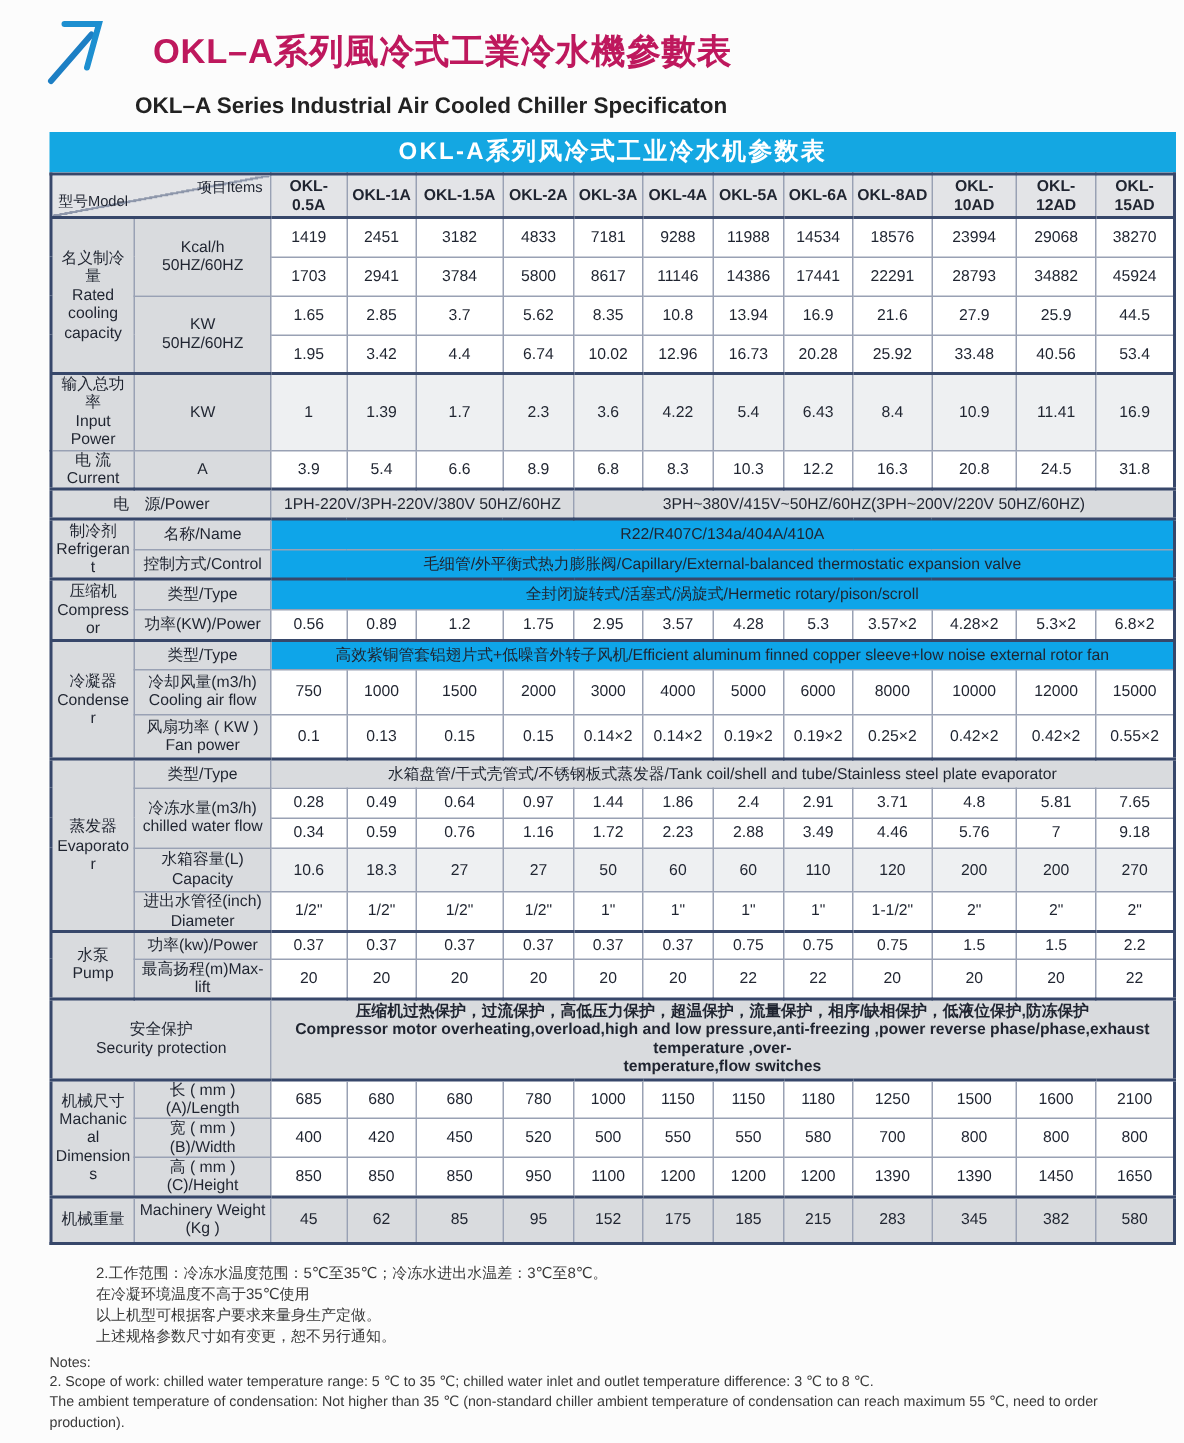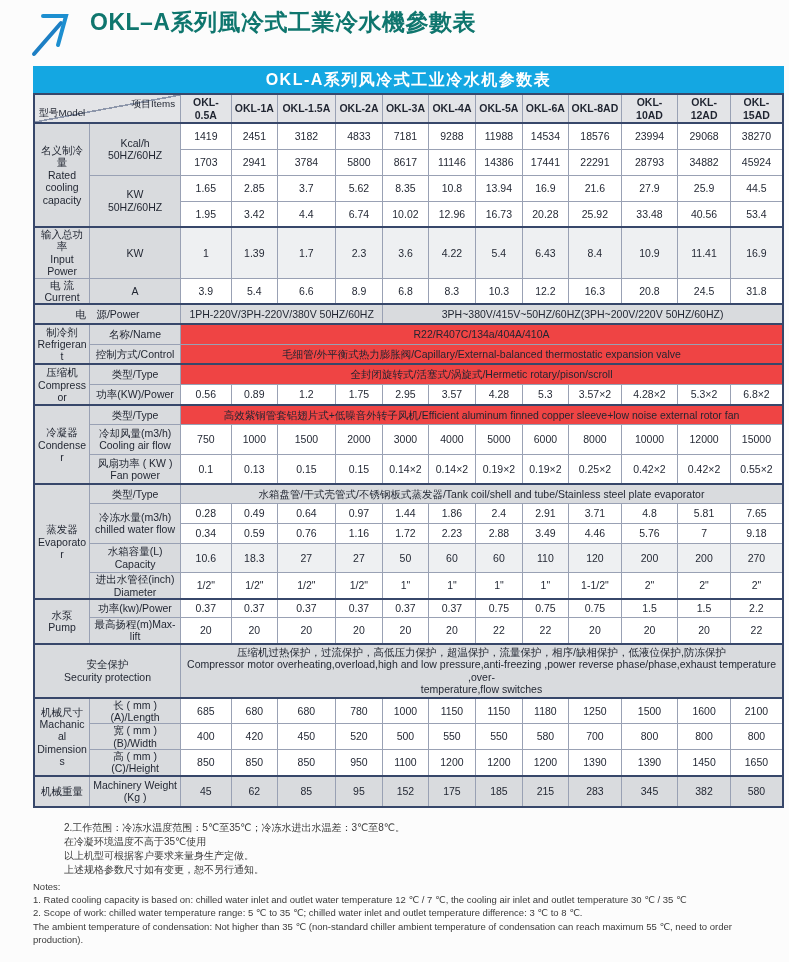--- a/index.html
+++ b/index.html
@@ -3,42 +3,42 @@
 <meta charset="utf-8">
 <style>
   html,body{margin:0;padding:0;}
   body{
     width:789px;height:962px;overflow:hidden;background:#fcfcfc;
     font-family:"Liberation Sans","DejaVu Sans",sans-serif;color:#1f2430;
     -webkit-font-smoothing:antialiased;
   }
   .header{display:flex;align-items:flex-start;padding:7px 0 0 30px;}
   .logo{width:48px;height:48px;margin:2px 12px 0 0;flex:0 0 auto;}
-  .titles h1{margin:0;font-size:23px;font-weight:700;letter-spacing:.5px;color:#0f766e;}
+  .titles h1{margin:12px;font-size:23px;font-weight:700;letter-spacing:.5px;color:#be185d;}
   .titles .subtitle{margin-top:1px;font-size:15px;font-weight:600;color:#222;}
   .banner{
     margin:9px 0 0 33px;width:751px;height:27px;line-height:27px;box-sizing:border-box;
     text-align:center;color:#fff;font-size:16px;font-weight:700;letter-spacing:1.5px;
   }
   table.spec{
     margin:0 0 0 33px;width:751px;border-collapse:collapse;table-layout:fixed;
     border:2px solid #37476a;background:#fff;
   }
   table.spec td{
     border:1px solid #99a1b4;text-align:center;vertical-align:middle;
     padding:0 2px;line-height:1.18;font-size:10.5px;word-wrap:break-word;
   }
   td.gl{background:#d9dbde;font-size:10.5px;line-height:1.3;}
   td.il{background:#d9dbde;font-size:9.8px;line-height:1.22;}
   td.mh{background:#e3e4e7;font-weight:600;font-size:10.3px;}
   td.v{background:#ffffff;}
-  td.vs{background:#ef4444;font-size:10px;}
+  td.vs{background:#0ea5e9;font-size:10px;}
   tr.tint td.v{background:#eef0f2;}
   tr.gray td.v,tr.gray td.vs,tr.gray td.vl{background:#d9dbde;}
-  td.vl{text-align:left;padding:3px 7px;line-height:1.55;font-size:9.8px;}
+  td.vl{text-align:left;padding:3px 7px;line-height:1.55;font-size:9.8px;font-weight:bold;}
   tr.sec td{border-top:2px solid #37476a;}
   td.diag{
     position:relative;background-color:#e3e4e7;padding:0;
     background-image:linear-gradient(to bottom right,
       transparent calc(50% - .8px),#8d96aa calc(50% - .8px),
       #8d96aa calc(50% + .8px),transparent calc(50% + .8px));
   }
   td.diag .d1{position:absolute;left:4px;bottom:3px;font-size:9.8px;}
   td.diag .d2{position:absolute;right:5px;top:3px;font-size:9.8px;}
   .notes{margin:13px 0 0 33px;width:748px;color:#3a3a3a;}
@@ -49,20 +49,21 @@
 </head>
 <body>
 
 <div class="header">
   <svg class="logo" viewBox="0 0 48 48" aria-hidden="true">
     <path d="M4 45 L31 14" fill="none" stroke="#1d7fc4" stroke-width="4" stroke-linecap="round"></path>
     <path d="M13 7 H36 L28 36" fill="none" stroke="#1d8fd0" stroke-width="4" stroke-linecap="round" stroke-linejoin="miter"></path>
   </svg>
   <div class="titles">
     <h1>OKL–A系列風冷式工業冷水機參數表</h1>
+    <div class="subtitle">OKL–A Series Industrial Air Cooled Chiller Specificaton</div>
   </div>
 </div>
 
 <div class="banner" style="background: rgb(20, 167, 226);">OKL-A系列风冷式工业冷水机参数表</div>
 
 <table class="spec">
   <colgroup>
       <col style="width: 55px;">
       <col style="width: 90px;">
       <col style="width: 50px;">
@@ -422,16 +423,15 @@
 </table>
 
 <div class="notes zh">
     <div class="note-line" style="padding-left: 31px;">2.工作范围：冷冻水温度范围：5℃至35℃；冷冻水进出水温差：3℃至8℃。</div>
     <div class="note-line" style="padding-left: 31px;">在冷凝环境温度不高于35℃使用</div>
     <div class="note-line" style="padding-left: 31px;">以上机型可根据客户要求来量身生产定做。</div>
     <div class="note-line" style="padding-left: 31px;">上述规格参数尺寸如有变更，恕不另行通知。</div>
   </div>
 <div class="notes en">
     <div class="note-line" style="padding-left: 0px;">Notes:</div>
-    <div class="note-line" style="padding-left: 0px;">1. Rated cooling capacity is based on: chilled water inlet and outlet water temperature 12 ℃ / 7 ℃, the cooling air inlet and outlet temperature 30 ℃ / 35 ℃</div>
     <div class="note-line" style="padding-left: 0px;">2. Scope of work: chilled water temperature range: 5 ℃ to 35 ℃; chilled water inlet and outlet temperature difference: 3 ℃ to 8 ℃.</div>
     <div class="note-line" style="padding-left: 0px;">The ambient temperature of condensation: Not higher than 35 ℃ (non-standard chiller ambient temperature of condensation can reach maximum 55 ℃, need to order production).</div>
   </div>
 
 </body></html>

